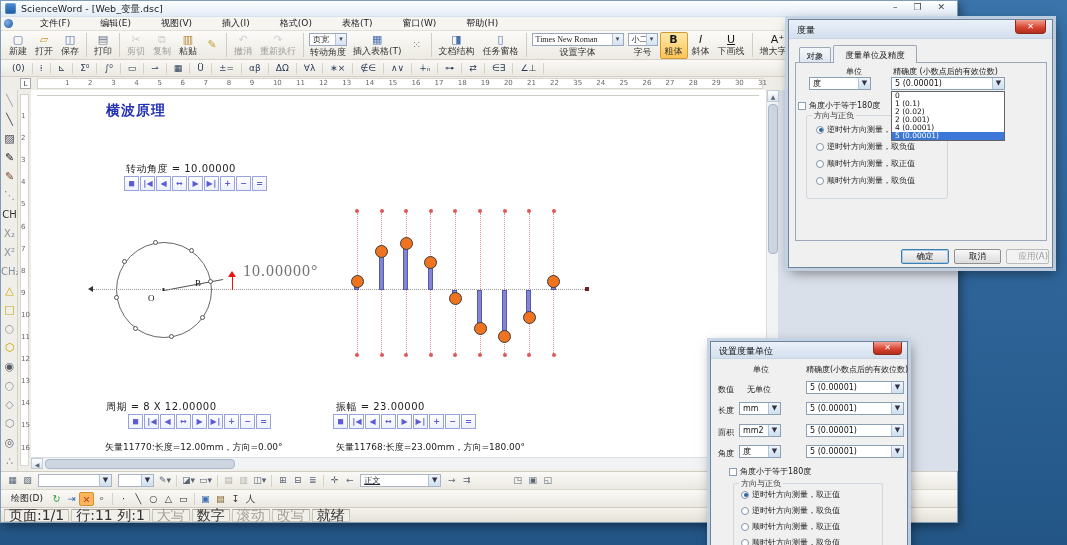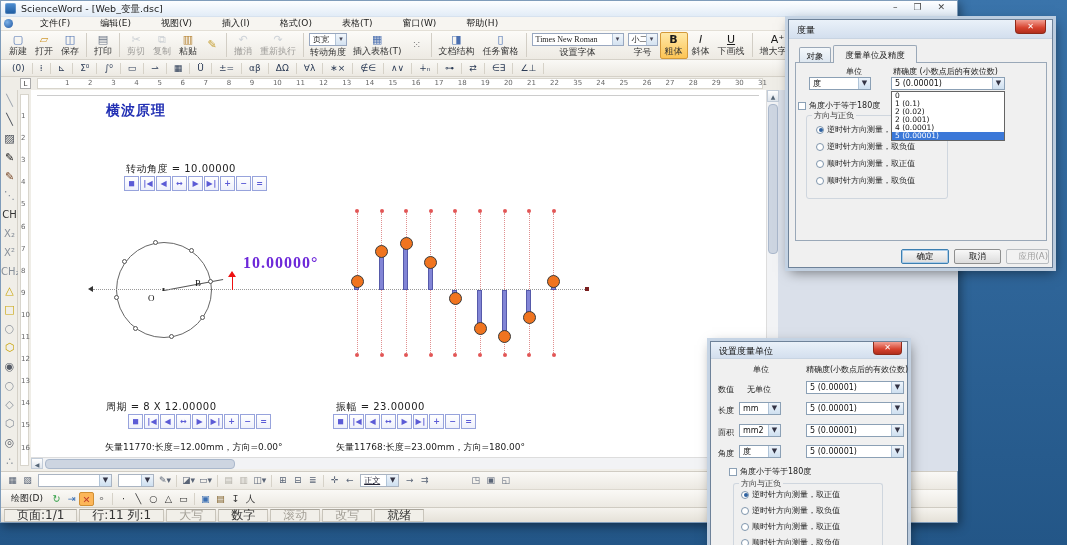--- a/index.html
+++ b/index.html
@@ -72,42 +72,42 @@
   .pbtn{width:15px;height:15px;margin-right:1px;background:linear-gradient(#ffffff,#eef0fb);border:1px solid #97a3dc;color:#5b5bd6;font-size:8px;line-height:13px;text-align:center;font-weight:bold;white-space:nowrap;overflow:hidden;}
   #wave-circle{position:absolute;left:115px;top:241px;width:96px;height:96px;border:1px solid #666;border-radius:50%;}
   .chandle{position:absolute;width:5px;height:5px;border-radius:50%;background:#fff;border:1px solid #555;}
   #radius-line{position:absolute;left:163px;top:289px;width:60px;border-top:1px solid #555;transform:rotate(-10.5deg);transform-origin:0 0;}
   #center-dot{position:absolute;left:161px;top:287px;width:3px;height:3px;background:#222;border-radius:50%;}
   #axis-dotted{position:absolute;left:92px;top:288px;width:496px;border-top:1px dotted #999;}
   #axis-arrow-left{position:absolute;left:87px;top:285px;width:0;height:0;border-right:5px solid #333;border-top:3px solid transparent;border-bottom:3px solid transparent;}
   #axis-end-dot{position:absolute;left:584px;top:286px;width:4px;height:4px;background:#7a1f1f;}
   #angle-arrow{position:absolute;left:231px;top:274px;height:15px;border-left:1.5px solid #e11;}
   #angle-arrow-head{position:absolute;left:227px;top:270px;width:0;height:0;border-bottom:6px solid #e11;border-left:4.5px solid transparent;border-right:4.5px solid transparent;}
-  .angle-red{position:absolute;left:242px;top:253px;font-family:"Liberation Serif","DejaVu Serif",serif;font-size:16px;font-weight:700;color:#6d28d9;letter-spacing:1px;}
+  .angle-red{position:absolute;left:242px;top:261px;font-family:"Liberation Serif","DejaVu Serif",serif;font-size:16px;font-weight:400;color:#737373;letter-spacing:1px;}
   .circle-letter{position:absolute;font-size:9px;color:#111;font-family:"Liberation Serif","DejaVu Serif",serif;}
   .grid-v{position:absolute;top:212px;height:140px;border-left:1px dotted #e09090;}
   .grid-dot{position:absolute;width:4px;height:4px;border-radius:50%;background:#e25555;}
   .stem{position:absolute;width:5px;background:#8285d6;border:1px solid #565aaa;}
   .wdot{position:absolute;width:13px;height:13px;border-radius:50%;background:#f0741f;border:1.5px solid #3a3a3a;z-index:3;}
 
   
   #toolbar-format{position:absolute;left:0;top:470px;width:100%;height:18px;background:linear-gradient(#faf9f6,#ecE9e2);background:linear-gradient(#faf9f6,#ece9e2);border-top:1px solid #d0ccc3;display:flex;align-items:center;padding-left:4px;}
   .fbtn{min-width:15px;height:14px;font-size:9px;line-height:13px;text-align:center;color:#5a6577;padding:0 2px;white-space:nowrap;}
   .fbtn.muted{color:#b3b0a8;}
   .fcombo{position:relative;height:13px;background:#fff;border:1px solid #aab4c2;font-size:8px;line-height:11px;padding:0 13px 0 3px;color:#223;margin:0 3px;white-space:nowrap;}
   .fsep{width:1px;height:12px;background:#d6d2c8;margin:0 3px;}
   .fgap{height:1px;}
   #toolbar-draw{position:absolute;left:0;top:488px;width:100%;height:18px;background:linear-gradient(#faf9f6,#ece9e2);border-top:1px solid #dcd8cf;display:flex;align-items:center;padding-left:4px;}
   #draw-label{font-size:9px;color:#222;padding:0 6px;}
   .dbtn{min-width:15px;height:14px;font-size:9.5px;line-height:13px;text-align:center;padding:0 2px;}
   .dbtn.act{background:#fcb659;border:1px solid #d08f35;border-radius:2px;}
 
   
   #statusbar{position:absolute;left:0;top:506px;width:100%;height:15px;background:linear-gradient(#f5f3ee,#e5e1d8);border-top:1px solid #cfcbc2;display:flex;align-items:center;padding-left:3px;gap:2px;}
-  .scell{font-size:12px;color:#333;border:1px solid #c9c5bb;border-top-color:#aaa69c;background:#f1efe9;padding:0 12px;line-height:11px;white-space:nowrap;}
+  .scell{font-size:14px;color:#333;border:1px solid #c9c5bb;border-top-color:#aaa69c;background:#f1efe9;padding:0 4px;line-height:11px;white-space:nowrap;}
   .scell.muted{color:#a39f96;}
 
   
   .dialog{position:absolute;background:#f0f0f0;border:1px solid #6e8299;box-shadow:0 0 0 3px rgba(196,211,228,.95),2px 4px 12px rgba(0,0,0,.5);}
   .dlg-title{position:absolute;left:0;top:0;width:100%;height:19px;background:linear-gradient(#eaf1f9,#d3dfee);border-bottom:1px solid #c8d4e2;}
   .dlg-title-text{position:absolute;left:8px;top:4px;font-size:9px;color:#111;}
   .dlg-close{position:absolute;top:0;width:31px;height:14px;background:linear-gradient(#f2a093,#d6422e 60%,#b12f1d);border:1px solid #8e2a1a;border-top:none;border-radius:0 0 4px 4px;color:#fff;font-size:8px;line-height:13px;text-align:center;}
   .tab{position:absolute;font-size:8.5px;text-align:center;border:1px solid #9aa8b8;border-bottom:none;border-radius:2px 2px 0 0;background:linear-gradient(#f4f8fb,#dce6f0);color:#222;}
   .tab.active{background:#f0f0f0;z-index:2;}
   .tabpage{position:absolute;border:1px solid #9aa8b8;background:#f0f0f0;}
@@ -519,21 +519,21 @@
       <div class="fbtn muted">▤</div>
       <div class="fbtn muted">▥</div>
       <div class="fbtn">◫▾</div>
       <div class="fsep"></div>
       <div class="fbtn">⊞</div>
       <div class="fbtn">⊟</div>
       <div class="fbtn">≣</div>
       <div class="fsep"></div>
       <div class="fbtn">✛</div>
       <div class="fbtn">←</div>
-      <div class="fcombo" style="width: 39px; text-decoration: underline;">正文<div class="carr">▼</div></div>
+      <div class="fcombo" style="width: 81px; text-decoration: underline;">正文<div class="carr">▼</div></div>
       <div class="fbtn">→</div>
       <div class="fbtn">⇉</div>
       <div class="fgap" style="width: 36px;"></div>
       <div class="fbtn">◳</div>
       <div class="fbtn">▣</div>
       <div class="fbtn">◱</div>
     </div>
   <div id="toolbar-draw">
     <div id="draw-label">绘图(D)</div>
     <div id="draw-items" style="display:flex;align-items:center;">

